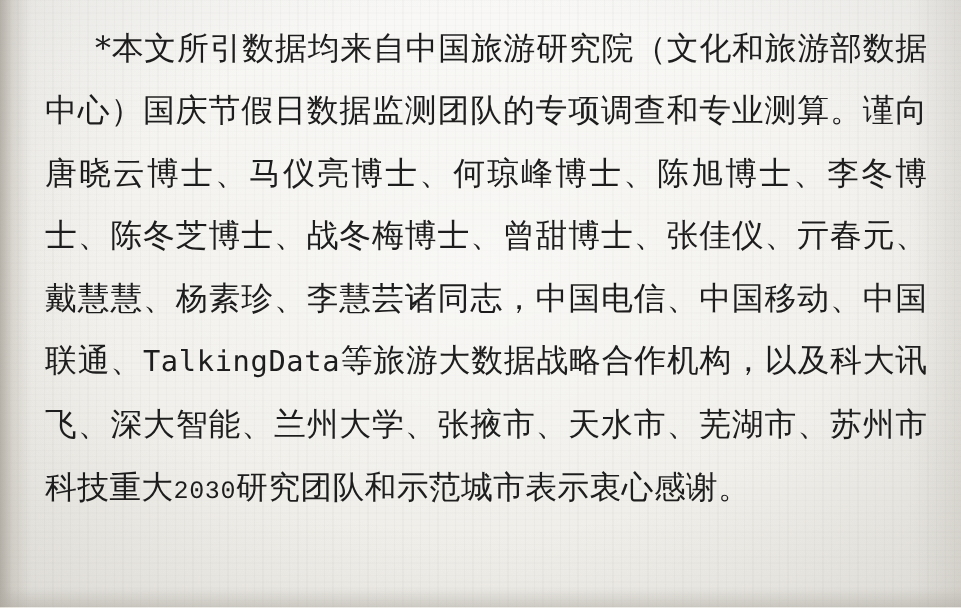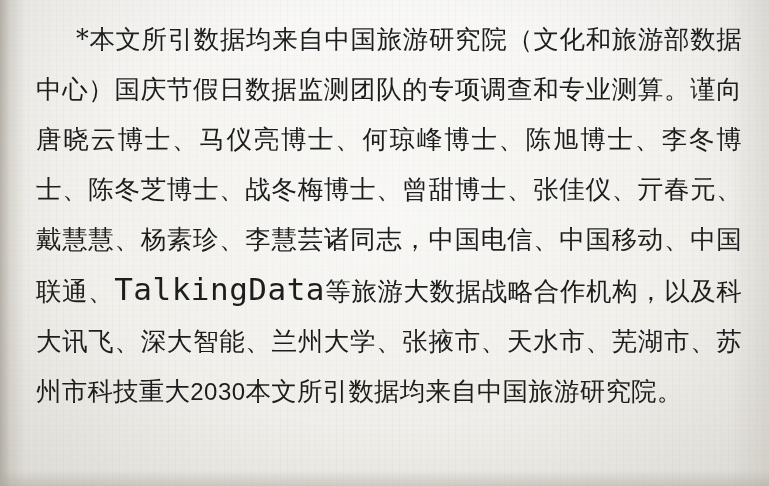--- a/index.html
+++ b/index.html
@@ -69,26 +69,26 @@
     letter-spacing: 0.2px;
     white-space: pre-wrap;
     font-family: "DejaVu Serif", "Liberation Serif", serif;
   }
   .indent {
     display: inline-block;
     width: 40px;
   }
   .mono {
     font-family: "DejaVu Sans Mono", "Liberation Mono", monospace;
-    font-size: 31px;
+    font-size: 23px;
     letter-spacing: 0.5px;
   }
   .num {
-    font-family: Liberation Sans, sans-serif;
-    font-size: 24px;
+    font-family: Liberation Mono, monospace;
+    font-size: 20px;
     letter-spacing: 0.5px;
   }
 
   .watermark {
     position: absolute;
     right: 10px;
     bottom: 6px;
     font-family: "DejaVu Sans", "Liberation Sans", sans-serif;
     font-size: 13px;
     color: #b9b5ad;
@@ -98,15 +98,15 @@
 </style>
 </head>
 <body>
 
 <div class="page">
   <div class="grain"></div>
   <div class="edge-left"></div>
   <div class="edge-bottom"></div>
   <div class="vignette"></div>
 
-  <div class="body-text"><span class="indent"></span><span>*</span><span>本文所引数据均来自中国旅游研究院（文化和旅游部数据中心）国庆节假日数据监测团队的专项调查和专业测算。谨向唐晓云博士、马仪亮博士、何琼峰博士、陈旭博士、李冬博士、陈冬芝博士、战冬梅博士、曾甜博士、张佳仪、亓春元、戴慧慧、杨素珍、李慧芸诸同志，中国电信、中国移动、中国联通、</span><span class="mono">TalkingData</span><span>等旅游大数据战略合作机构，以及科大讯飞、深大智能、兰州大学、张掖市、天水市、芜湖市、苏州市科技重大</span><span class="num">2030</span><span>本文所引数据均来自中国旅游研究院。</span></div>
+  <div class="body-text"><span class="indent"></span><span>*</span><span>本文所引数据均来自中国旅游研究院（文化和旅游部数据中心）国庆节假日数据监测团队的专项调查和专业测算。谨向唐晓云博士、马仪亮博士、何琼峰博士、陈旭博士、李冬博士、陈冬芝博士、战冬梅博士、曾甜博士、张佳仪、亓春元、戴慧慧、杨素珍、李慧芸诸同志，中国电信、中国移动、中国联通、</span><span class="mono">TalkingData</span><span>等旅游大数据战略合作机构，以及科大讯飞、深大智能、兰州大学、张掖市、天水市、芜湖市、苏州市科技重大</span><span class="num">2030</span><span>研究团队和示范城市表示衷心感谢。</span></div>
 
 </div>
 
 </body></html>

